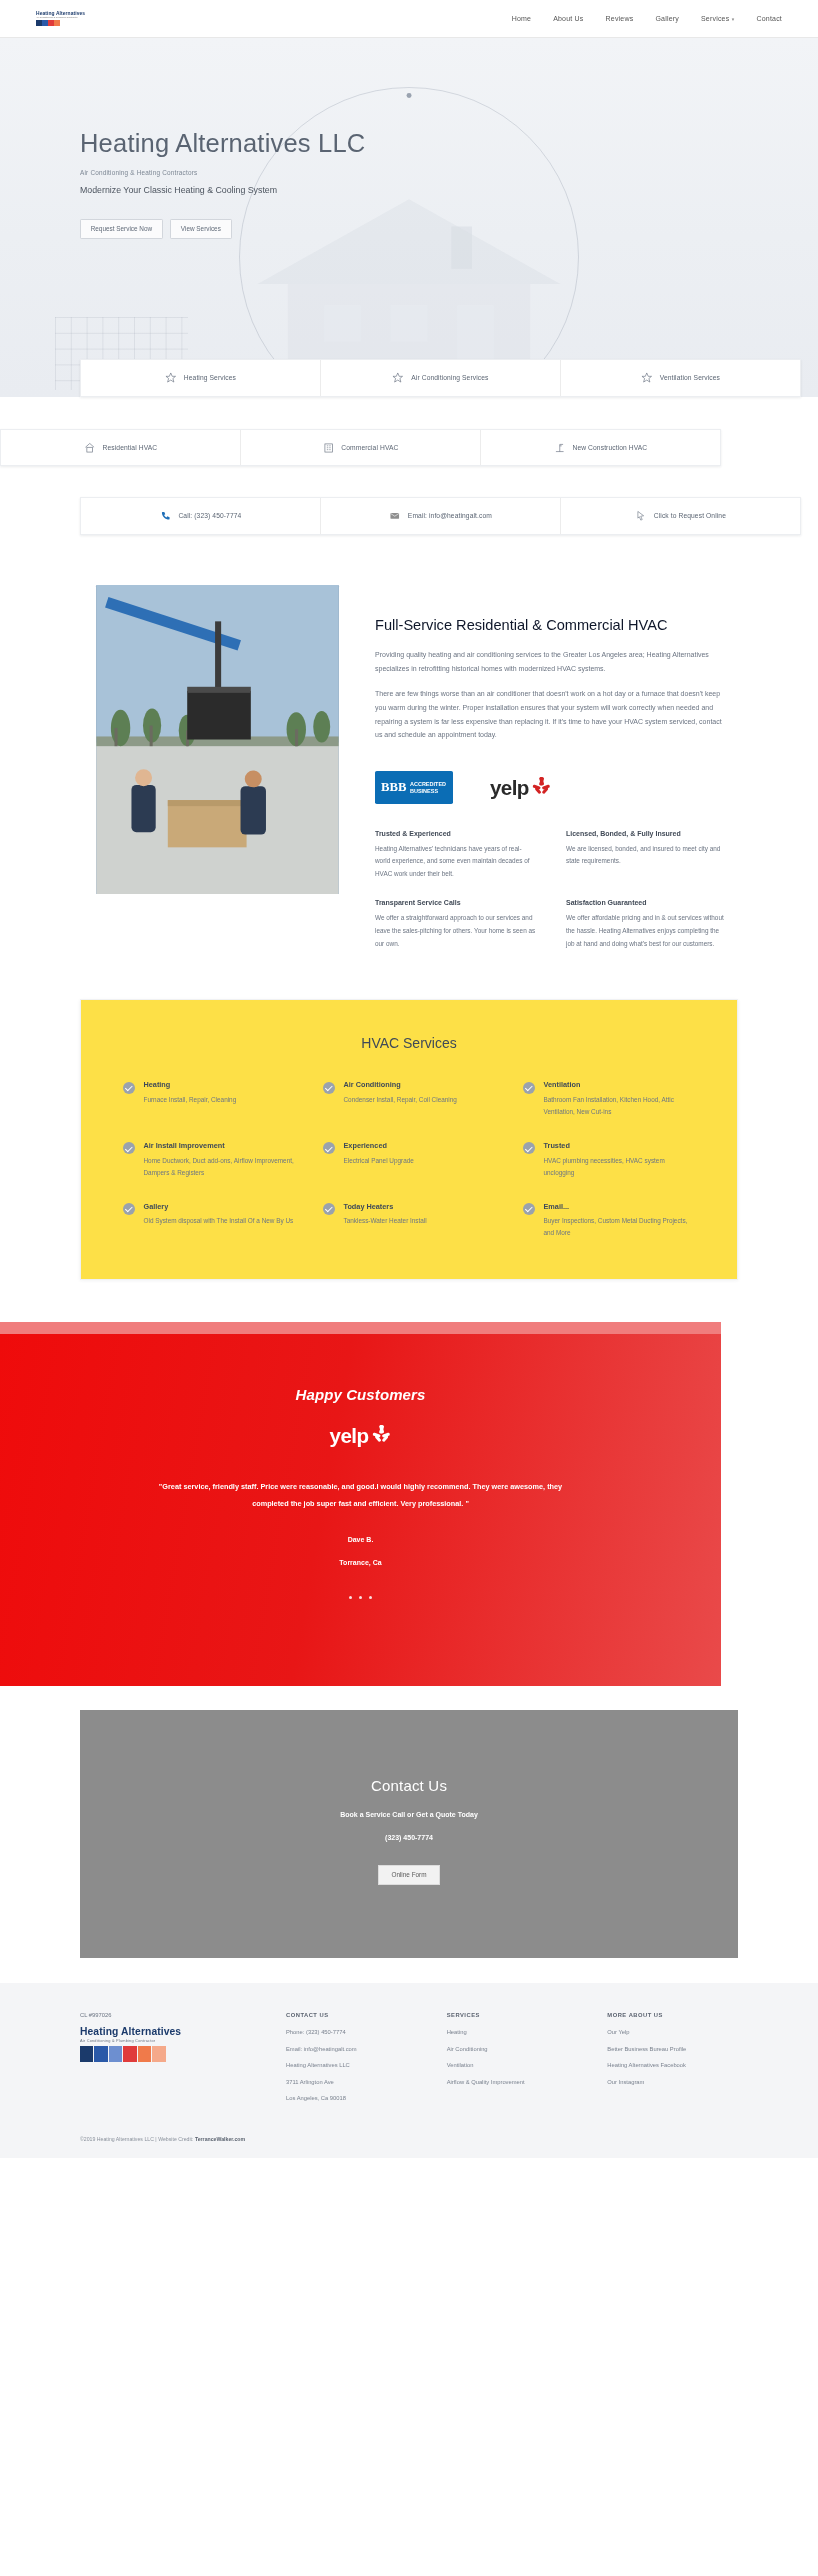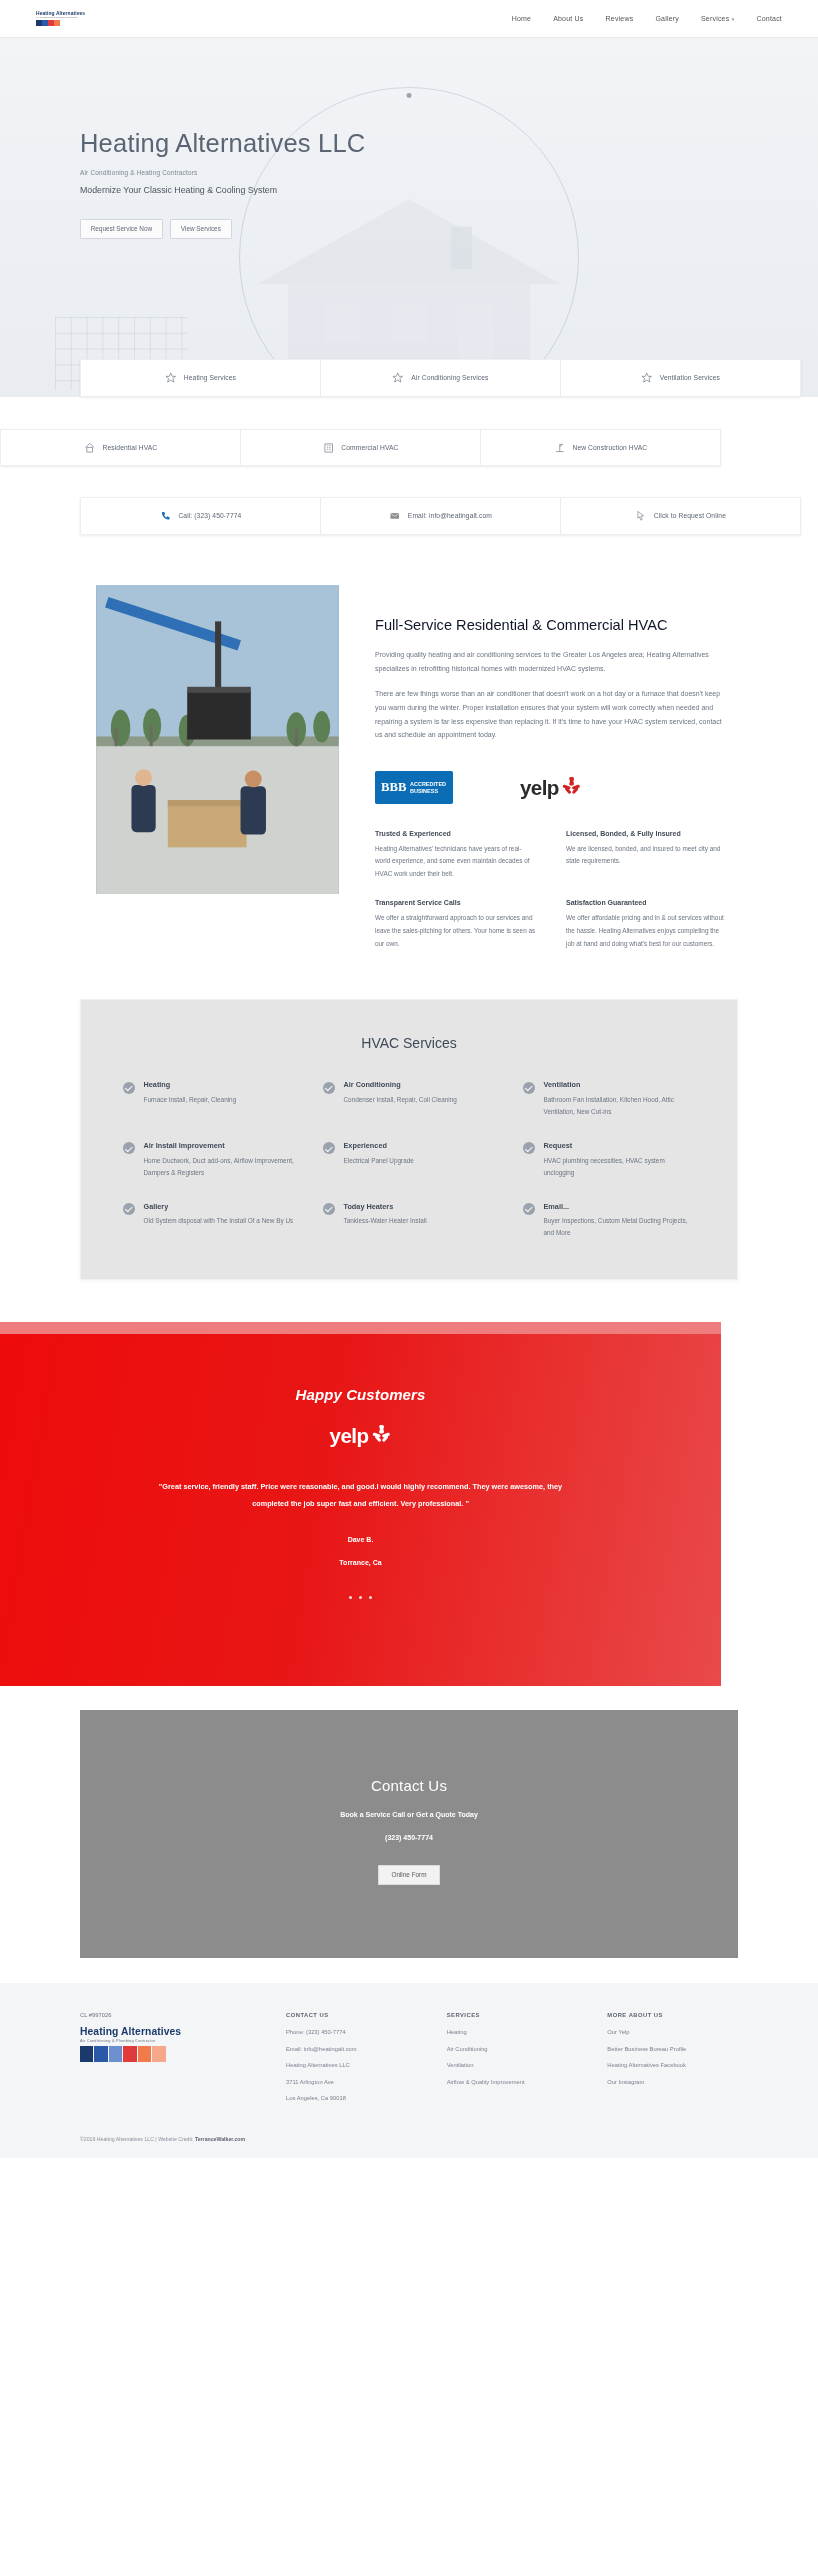--- a/index.html
+++ b/index.html
@@ -132,21 +132,21 @@
     width: 243px; height: 309px; border-radius: 1.2px; overflow: hidden;
     position: relative; background: #8fa7bd;
   }
   .about-right { flex: 1; padding-top: 30px; }
   .about-right h2 {
     font-size: 14.6px; font-weight: 400; color: #0f172a; line-height: 1.45;
   }
   .about-right p {
     font-size: 7px; color: #6b7482; line-height: 1.95; margin-top: 12px;
   }
-  .badges { display: flex; align-items: center; gap: 67px; margin-top: 29px; }
+  .badges { display: flex; align-items: center; gap: 37px; margin-top: 29px; }
   .bbb {
     width: 78px; height: 33px; background: #0b6db5; border-radius: 1.8px;
     display: flex; align-items: center; gap: 3.6px; padding: 0 6px;
   }
   .bbb .bbb-mark {
     font-size: 12.7px; font-weight: bold; color: #fff; font-family: "Liberation Serif", serif;
   }
   .bbb .bbb-txt { color: #fff; font-size: 5.5px; font-weight: bold; line-height: 1.25; }
   .yelp-logo { display: flex; align-items: center; gap: 2.4px; }
   .yelp-word { font-size: 20.6px; font-weight: bold; color: #2b2b2b; letter-spacing: -0.6px; }
@@ -154,21 +154,21 @@
   .feat-grid {
     margin-top: 25.5px; display: grid; grid-template-columns: 1fr 1fr;
     column-gap: 30px; row-gap: 18px;
   }
   .feat h4 { font-size: 7px; color: #414a57; margin-bottom: 6px; font-weight: bold; }
   .feat p { font-size: 6.4px; color: #6b7482; line-height: 2.0; margin: 0; }
 
   
   .services {
     margin: 49px 80px 0 80px;
-    background: #e5e5e5;
+    background: #fde047;
     box-shadow: 0 0.6px 3.6px rgba(30,40,60,.07);
     border: 0.6px solid #f0f1f3;
     padding: 35px 42px 40px 42px;
   }
   .services h2 {
     text-align: center; font-size: 14px; font-weight: 400; color: #3f4a58;
     margin-bottom: 29px;
   }
   .svc-grid {
     display: grid; grid-template-columns: repeat(3, 1fr);
@@ -488,21 +488,21 @@
     <div class="svc-item">
       <div class="check"></div>
       <div>
           <h5>Experienced</h5>
       <p>Electrical Panel Upgrade</p>
         </div>
     </div>
     <div class="svc-item">
       <div class="check"></div>
       <div>
-          <h5>Request</h5>
+          <h5>Trusted</h5>
       <p>HVAC plumbing necessities, HVAC system unclogging</p>
         </div>
     </div>
     <div class="svc-item">
       <div class="check"></div>
       <div>
           <h5>Gallery</h5>
       <p>Old System disposal with The Install Of a New By Us</p>
         </div>
     </div>

